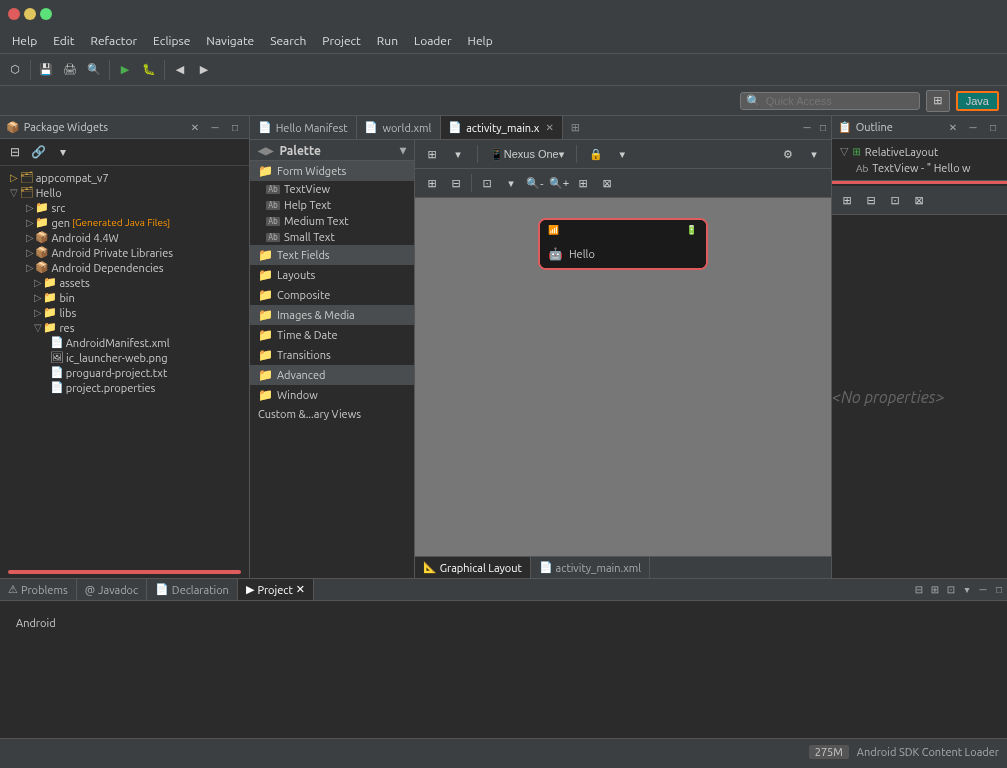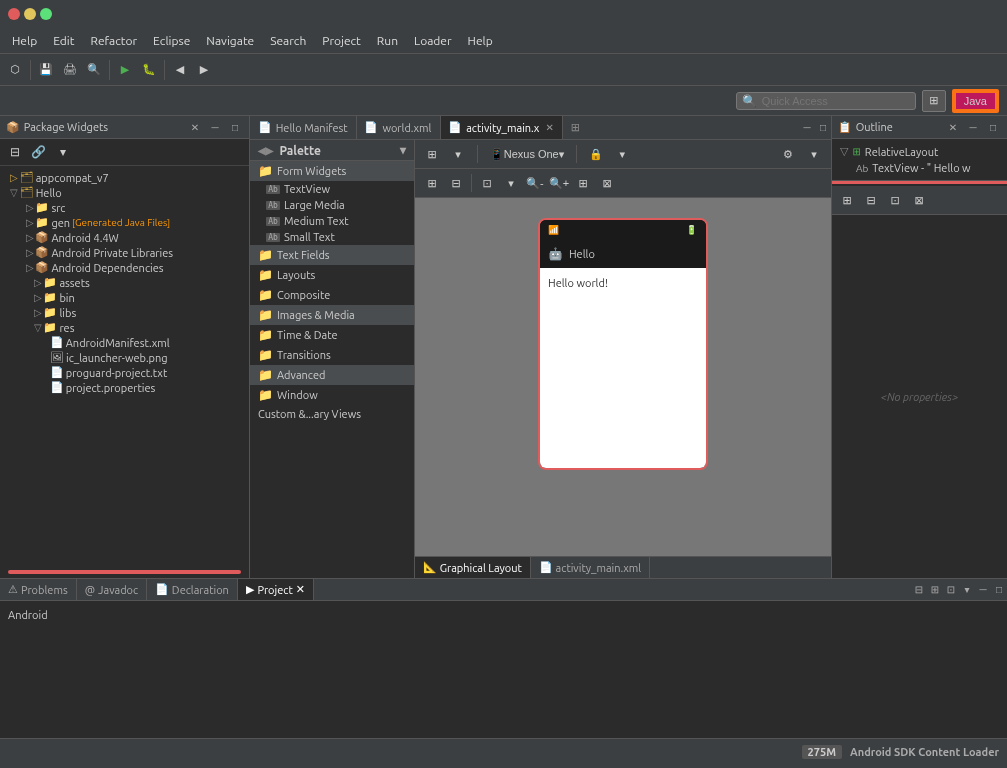--- a/index.html
+++ b/index.html
@@ -93,22 +93,22 @@
       width: 24px; height: 22px;
       background: #555;
       border: 1px solid #777;
       border-radius: 2px;
       color: #ccc;
       cursor: pointer;
       display: flex; align-items: center; justify-content: center;
       font-size: 11px;
     }
     .java-btn {
-      background: #be185d;
-      border: 4px solid #f97316;
+      background: #0f766e;
+      border: 2px solid #f97316;
       border-radius: 2px;
       color: #ccc;
       cursor: pointer;
       padding: 2px 8px;
       font-size: 11px;
     }
 
     
     #main-layout {
       display: flex;
@@ -351,23 +351,22 @@
       padding: 3px 4px;
       display: flex;
       align-items: center;
       gap: 2px;
       border-bottom: 1px solid #555;
     }
     .no-properties {
       flex: 1;
       display: flex;
       align-items: center;
-      justify-content: center;
       color: #666;
-      font-size: 11px;
+      font-size: 16px;
       font-style: italic;
     }
 
     
     #bottom-panel {
       height: 160px;
       background: #2b2b2b;
       border-top: 1px solid #555;
       display: flex;
       flex-direction: column;
@@ -386,21 +385,21 @@
       cursor: pointer;
       border-right: 1px solid #555;
       height: 100%;
       display: flex;
       align-items: center;
       gap: 3px;
     }
     .bottom-tab.active { background: #2b2b2b; color: #fff; }
     .bottom-content {
       flex: 1;
-      padding: 8px;
+      padding: 16px;
       font-size: 11px;
       color: #ccc;
     }
 
     
     #statusbar {
       height: 26px;
       background: #3c3f41;
       border-top: 1px solid #555;
       display: flex;
@@ -408,21 +407,20 @@
       padding: 0 8px;
       gap: 8px;
       font-size: 11px;
       color: #aaa;
     }
     .status-right {
       margin-left: auto;
       display: flex;
       align-items: center;
       gap: 8px;
-      font-weight: bold;
     }
     .status-mem {
       background: #555;
       padding: 1px 6px;
       border-radius: 2px;
       color: #ccc;
     }
 
     
     .canvas-bottom-tabs {
@@ -630,21 +628,21 @@
         <div class="palette-section selected">
           <span class="palette-folder">📁</span>
           <span>Form Widgets</span>
         </div>
         <div class="palette-item">
           <span class="ab-icon">Ab</span>
           <span>TextView</span>
         </div>
         <div class="palette-item">
           <span class="ab-icon">Ab</span>
-          <span>Large Media</span>
+          <span>Help Text</span>
         </div>
         <div class="palette-item">
           <span class="ab-icon">Ab</span>
           <span>Medium Text</span>
         </div>
         <div class="palette-item">
           <span class="ab-icon">Ab</span>
           <span>Small Text</span>
         </div>
 
@@ -727,23 +725,20 @@
         <div class="canvas-content">
           <div class="phone-mockup" style="border: 2px solid #e05c5c;">
             <div class="phone-status-bar">
               <span style="color:#aaa;font-size:9px;">📶</span>
               <span style="color:#aaa;font-size:9px;">🔋</span>
             </div>
             <div class="phone-app-bar">
               <span class="android-icon">🤖</span>
               <span class="app-title">Hello</span>
             </div>
-            <div class="phone-content">
-              <span class="hello-text">Hello world!</span>
-            </div>
           </div>
         </div>
 
         <div class="canvas-bottom-tabs">
           <div class="bottom-tab active">
             <span>📐</span>
             <span>Graphical Layout</span>
           </div>
           <div class="bottom-tab">
             <span>📄</span>

